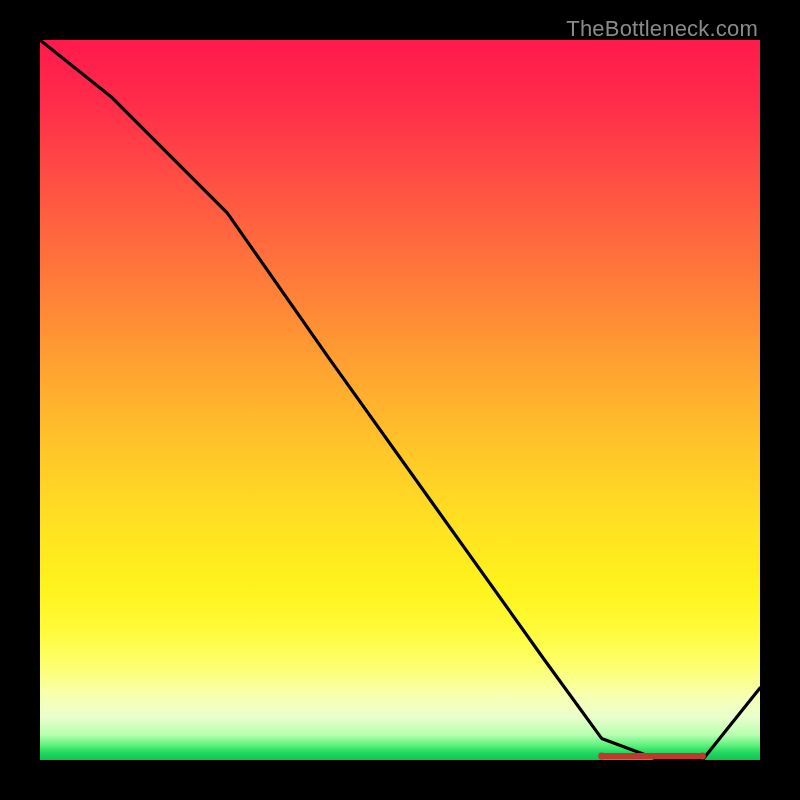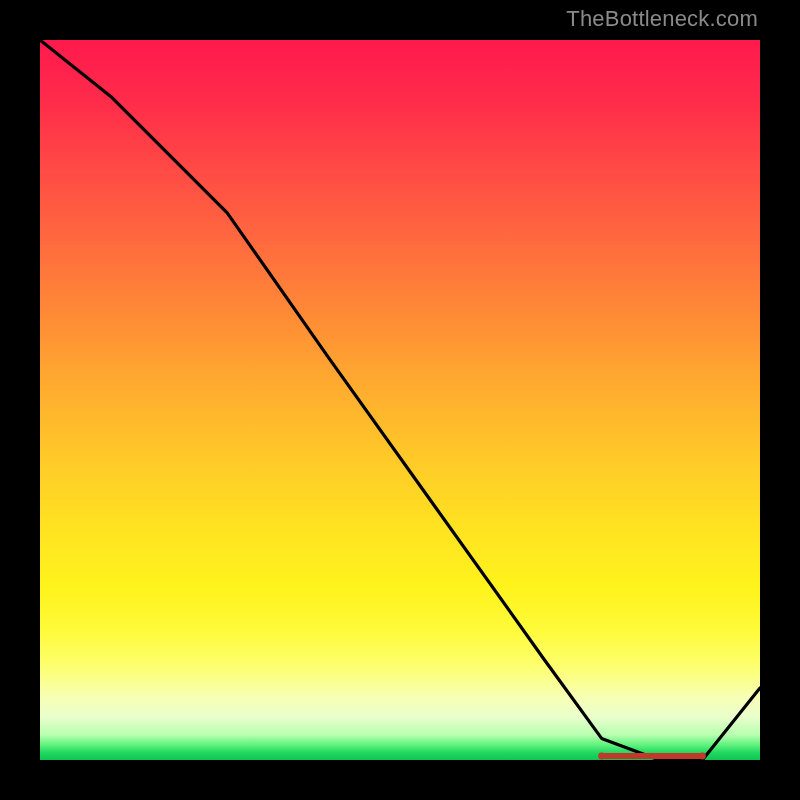--- a/index.html
+++ b/index.html
@@ -40,21 +40,21 @@
       #f8ffb0 91%,
       #eaffcd 94%,
       #b8ffb0 96.5%,
       #5af07a 98%,
       #1fd85f 99%,
       #11c455 100%
     );
   }
   .watermark {
     position: absolute;
-    top: 6px;
+    top: 16px;
     right: 42px;
     color: #8a8a8a;
     font-size: 22px;
     letter-spacing: 0.2px;
     user-select: none;
   }
   svg.overlay {
     position: absolute;
     left: 0;
     top: 0;

